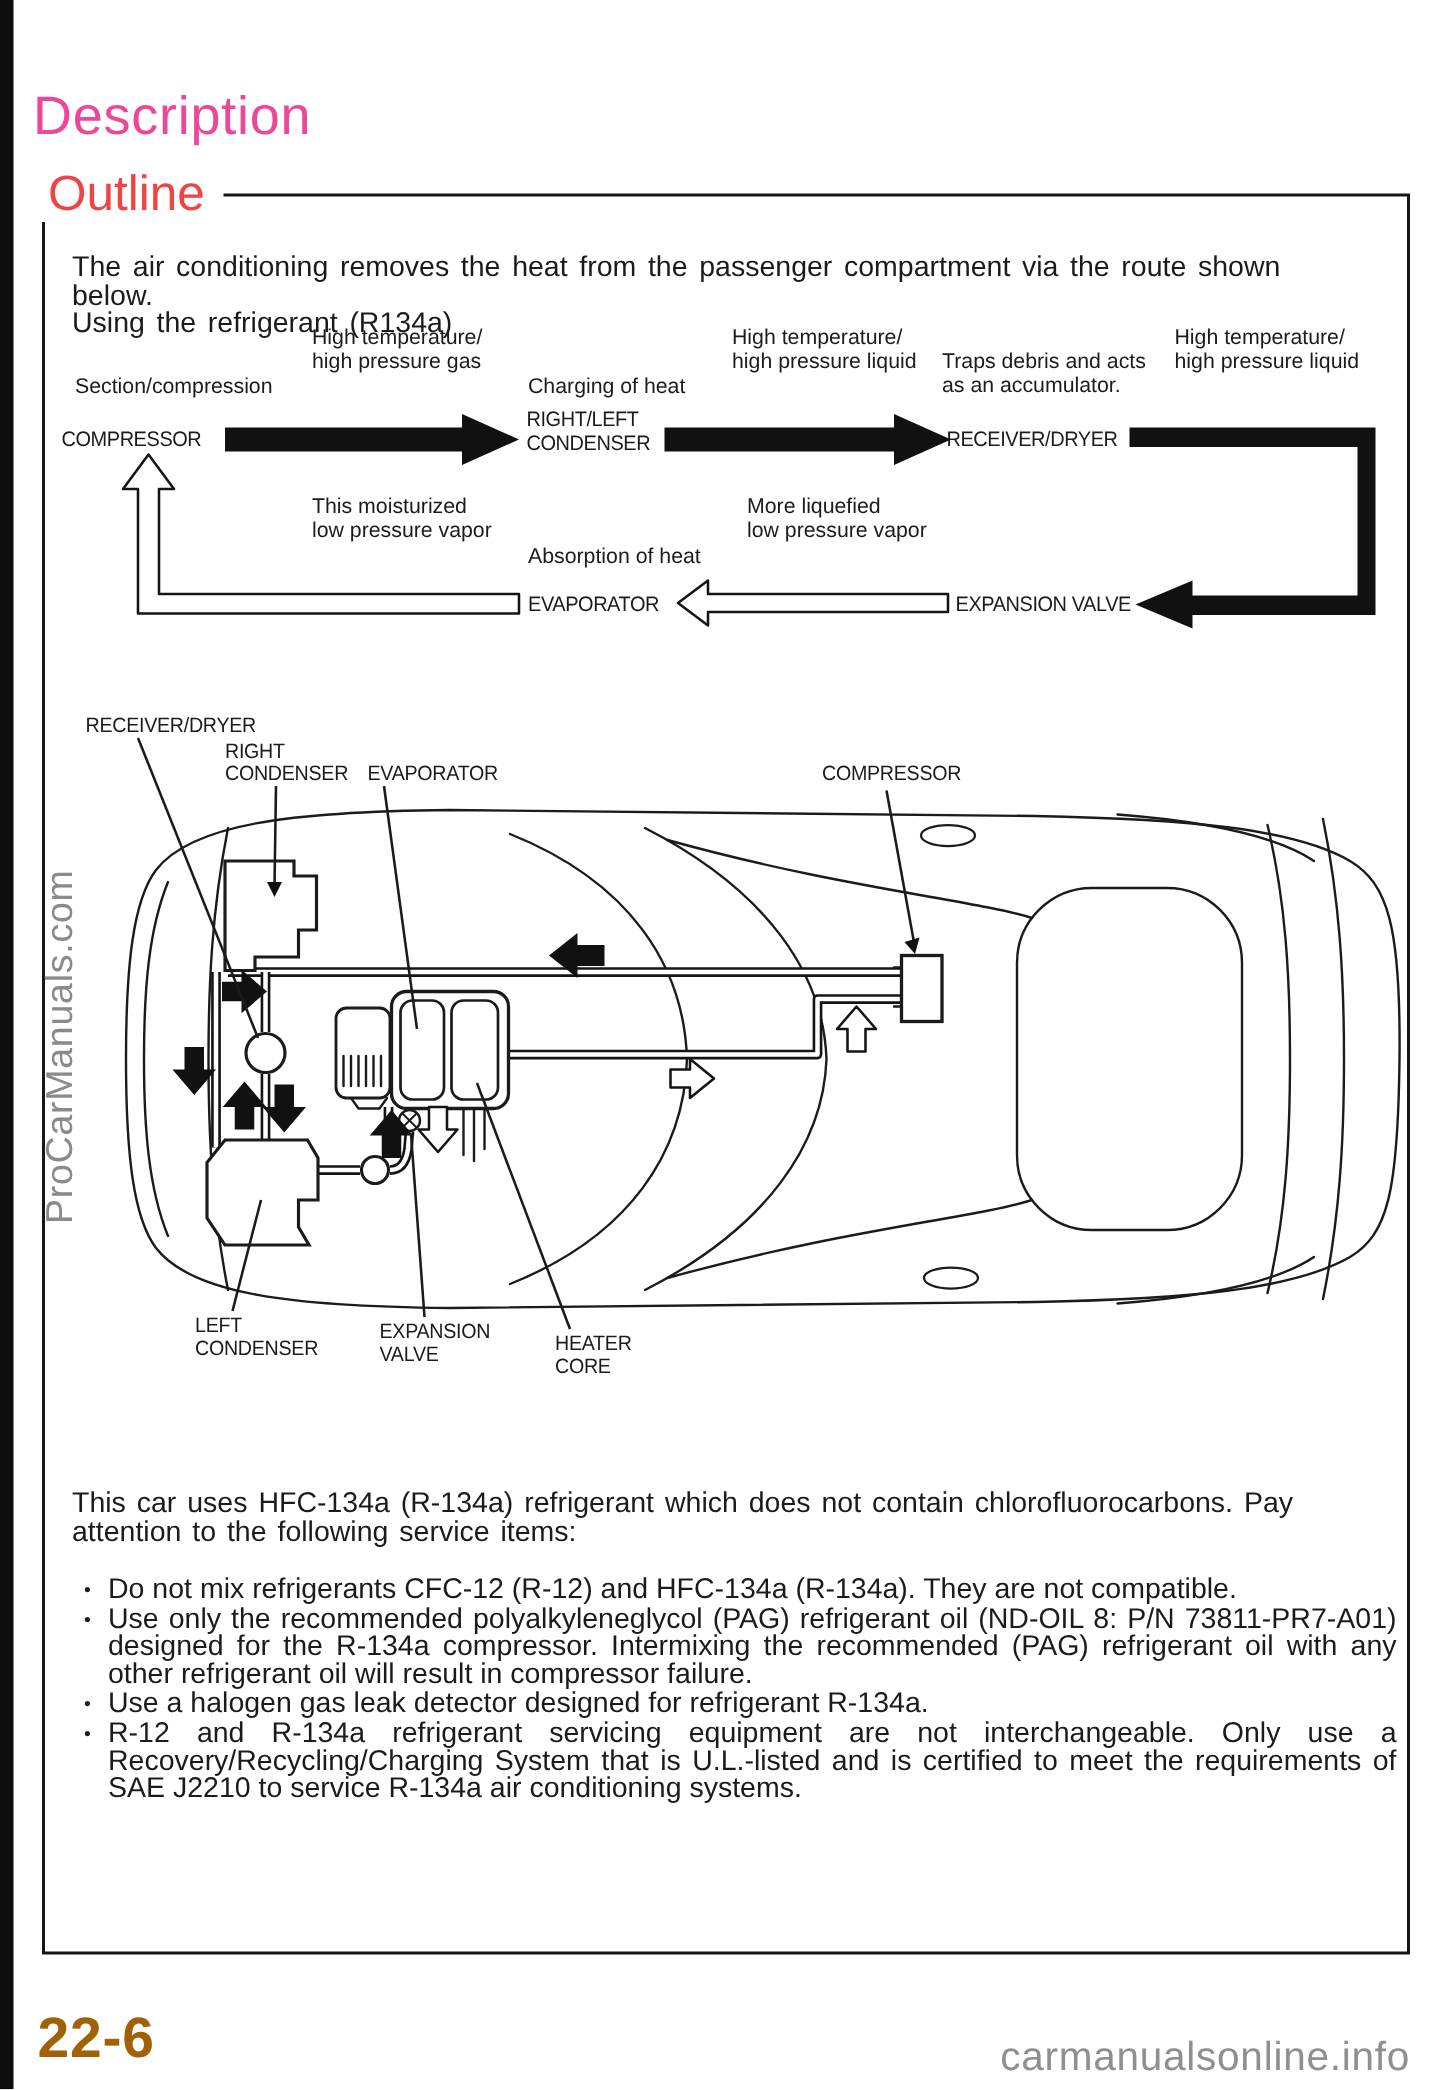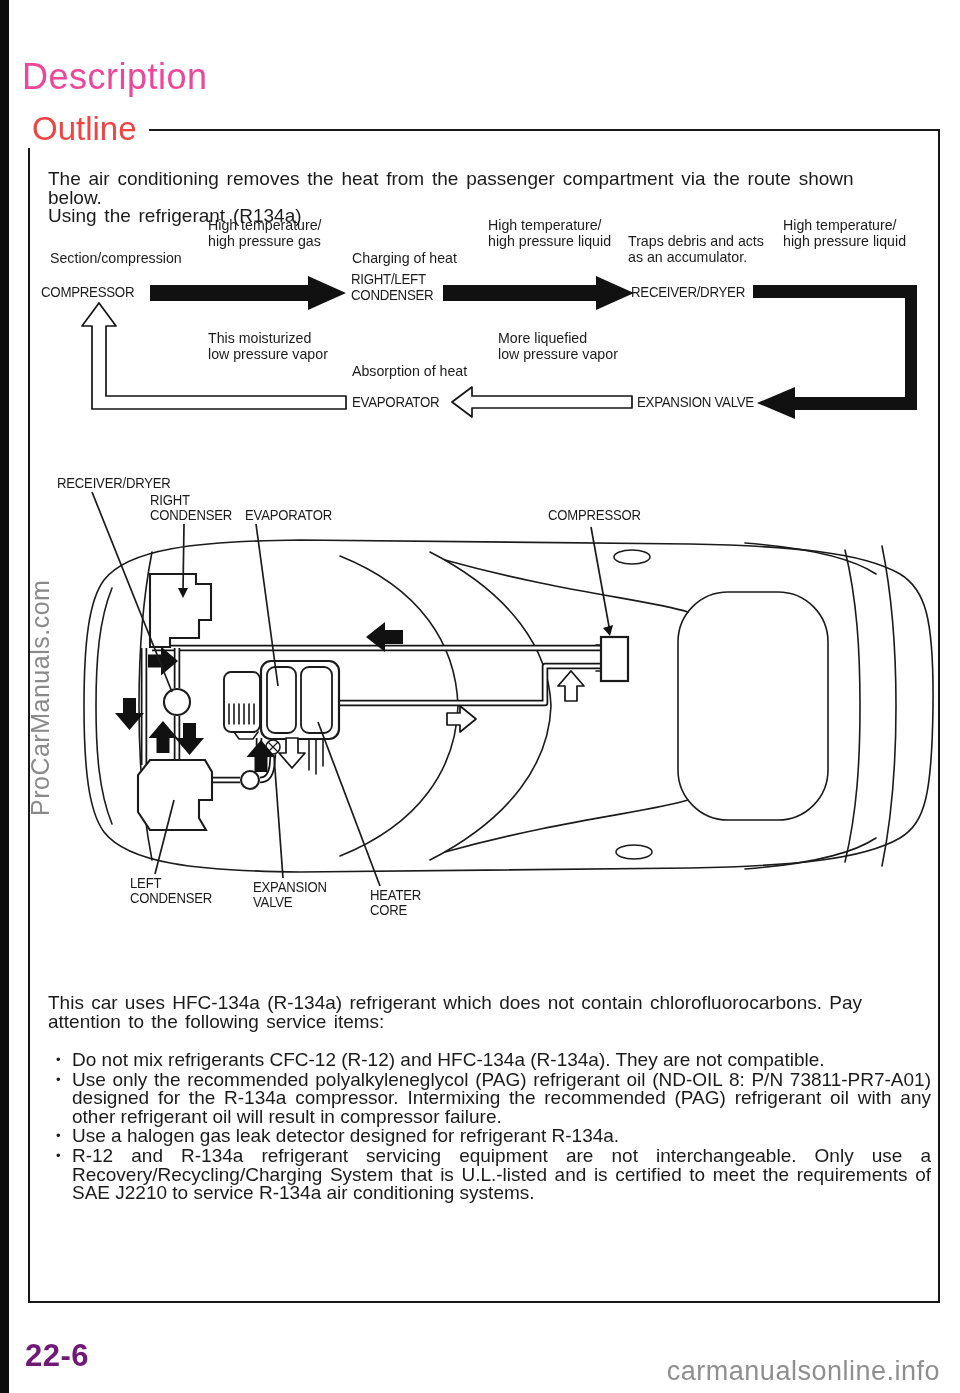--- a/index.html
+++ b/index.html
@@ -20,21 +20,21 @@
   .ln2{stroke:#1b1b1b;stroke-width:2.1;fill:#fff;}
   .leader{stroke:#1b1b1b;stroke-width:1.7;fill:none;}
   .pout{stroke:#141414;stroke-width:6.5;fill:none;stroke-linejoin:round;}
   .pin{stroke:#ffffff;stroke-width:3;fill:none;stroke-linejoin:round;}
   .blk{fill:#111;stroke:none;}
   .hol{fill:#fff;stroke:#141414;stroke-width:1.7;stroke-linejoin:round;}
   #service-intro{left:48px;top:994px;width:882px;word-spacing:2px;}
   #service-list{left:55px;top:1051px;width:876px;margin:0;padding:0;list-style:none;text-align:justify;}
   #service-list li{position:relative;padding-left:17px;margin:0 0 1px 0;}
   #service-list li:before{content:"\2022";position:absolute;left:1px;top:0;font-size:13px;}
-  #page-number{position:absolute;left:25px;top:1338px;font-size:31px;font-weight:bold;letter-spacing:.5px;color:#701a75;z-index:2;}
+  #page-number{position:absolute;left:25px;top:1338px;font-size:38px;font-weight:bold;letter-spacing:.5px;color:#a16207;z-index:2;}
   #wm-bottom{position:absolute;right:20px;top:1356px;font-size:27px;color:#8f8f8f;letter-spacing:.5px;z-index:2;}
   #wm-left{position:absolute;left:26px;top:816px;width:250px;font-size:25px;color:#8a8a8a;letter-spacing:.5px;
     transform:rotate(-90deg);transform-origin:0 0;z-index:4;}
   .carlbl{position:absolute;z-index:2;font-size:13.8px;line-height:15px;letter-spacing:-.2px;
     transform:scaleX(.95);transform-origin:left top;white-space:pre-line;color:#1b1b1b;}
 </style>
 </head>
 <body>
 
 <div id="page">

